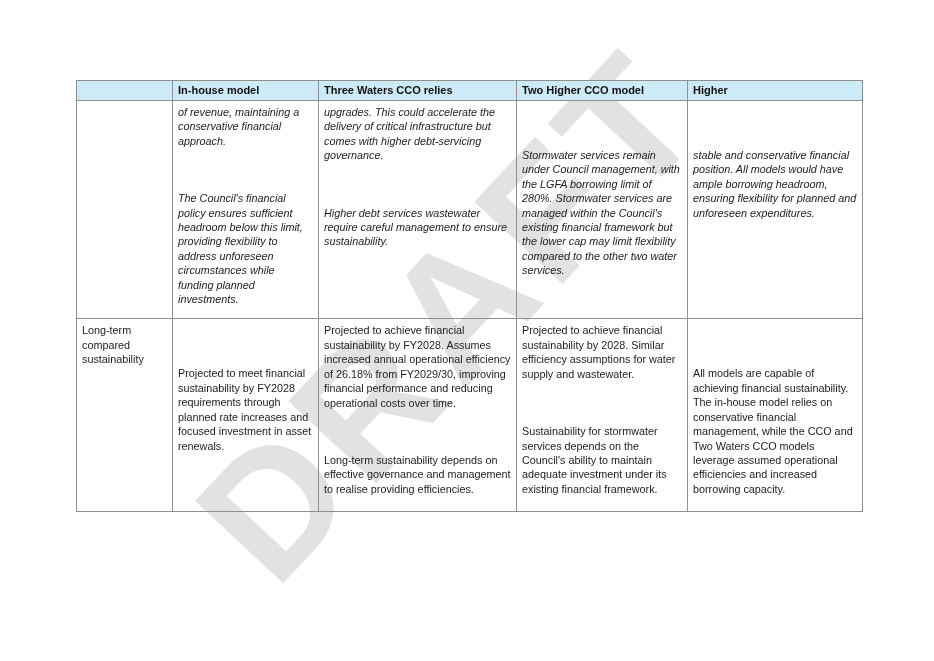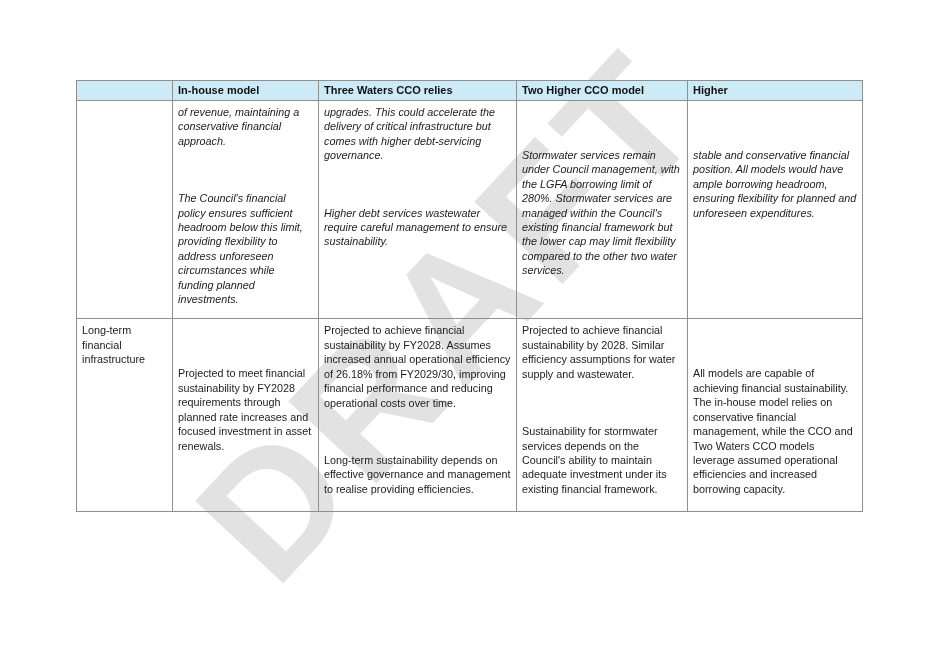--- a/index.html
+++ b/index.html
@@ -150,21 +150,21 @@
           </td>
           <td class="cell-body cell-pad-top">
             <p>Stormwater services remain under Council management, with the LGFA borrowing limit of 280%. Stormwater services are managed within the Council's existing financial framework but the lower cap may limit flexibility compared to the other two water services.</p>
           </td>
           <td class="cell-body">
             <p>stable and conservative financial position. All models would have ample borrowing headroom, ensuring flexibility for planned and unforeseen expenditures.</p>
           </td>
         </tr>
 
         <tr class="tall-row2">
-          <td class="rowlabel">Long-term financial infrastructure</td>
+          <td class="rowlabel">Long-term compared sustainability</td>
           <td class="cell-body">
             <p>Projected to meet financial sustainability by FY2028 requirements through planned rate increases and focused investment in asset renewals.</p>
           </td>
           <td class="cell-body">
             <p>Projected to achieve financial sustainability by FY2028. Assumes increased annual operational efficiency of 26.18% from FY2029/30, improving financial performance and reducing operational costs over time.</p>
             <p>Long-term sustainability depends on effective governance and management to realise providing efficiencies.</p>
           </td>
           <td class="cell-body">
             <p>Projected to achieve financial sustainability by 2028. Similar efficiency assumptions for water supply and wastewater.</p>
             <p>Sustainability for stormwater services depends on the Council's ability to maintain adequate investment under its existing financial framework.</p>

